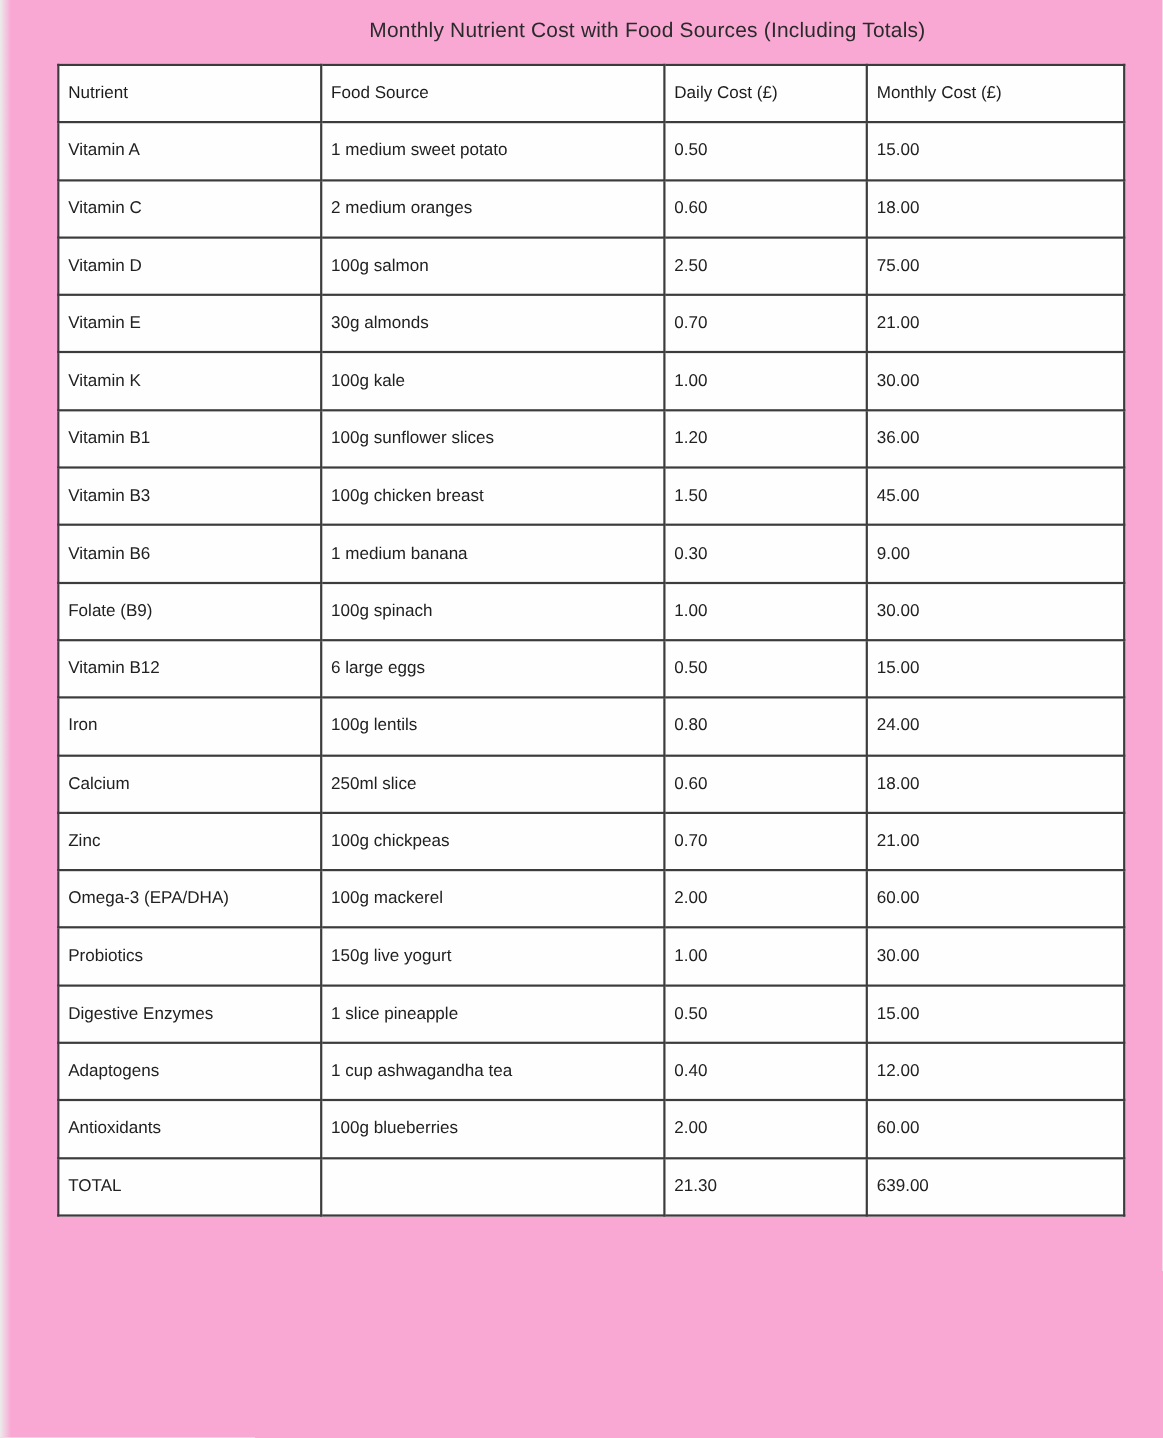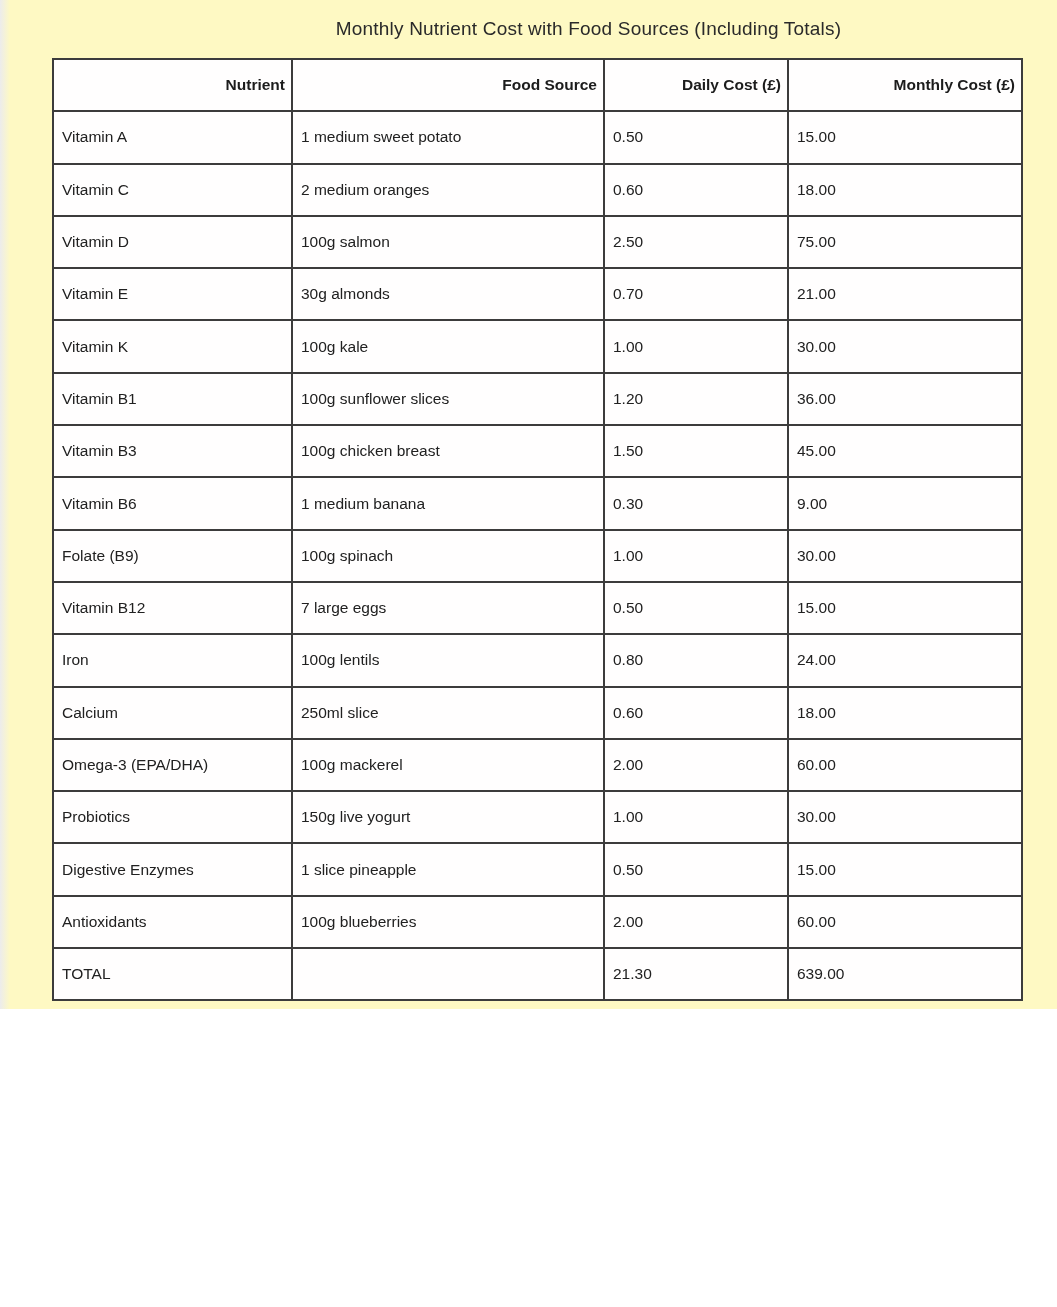--- a/index.html
+++ b/index.html
@@ -4,22 +4,22 @@
 <style>
   html, body {
     margin: 0;
     padding: 0;
     background: #ffffff;
     font-family: "Liberation Sans", "DejaVu Sans", sans-serif;
   }
   .page {
     position: relative;
     width: 1057px;
-    height: 1009px;
-    background: #fef9c3;
+    height: 1307px;
+    background: #f9a8d4;
     overflow: hidden;
   }
   .page-edge {
     position: absolute;
     left: 0; top: 0;
     width: 10px; height: 100%;
     background: linear-gradient(to right, #ececec, rgba(255,255,255,0));
   }
   .doc-title {
     position: relative;
@@ -51,23 +51,22 @@
     height: 50.3px;
     padding: 0 6px 0 8px;
     font-size: 15.5px;
     color: #212121;
     text-align: left;
     vertical-align: middle;
     white-space: nowrap;
     overflow: hidden;
   }
   table.nutrient-table th {
-    font-weight: 700;
+    font-weight: 400;
     color: #1c1c1c;
-    text-align: right;
   }
 </style>
 </head>
 <body>
 
 <div class="page">
   <div class="page-edge"></div>
 
   <div class="doc-title">Monthly Nutrient Cost with Food Sources (Including Totals)</div>
 
@@ -136,55 +135,67 @@
           <td>9.00</td>
         </tr>
         <tr>
           <td>Folate (B9)</td>
           <td>100g spinach</td>
           <td>1.00</td>
           <td>30.00</td>
         </tr>
         <tr>
           <td>Vitamin B12</td>
-          <td>7 large eggs</td>
+          <td>6 large eggs</td>
           <td>0.50</td>
           <td>15.00</td>
         </tr>
         <tr>
           <td>Iron</td>
           <td>100g lentils</td>
           <td>0.80</td>
           <td>24.00</td>
         </tr>
         <tr>
           <td>Calcium</td>
           <td>250ml slice</td>
           <td>0.60</td>
           <td>18.00</td>
         </tr>
         <tr>
+          <td>Zinc</td>
+          <td>100g chickpeas</td>
+          <td>0.70</td>
+          <td>21.00</td>
+        </tr>
+        <tr>
           <td>Omega-3 (EPA/DHA)</td>
           <td>100g mackerel</td>
           <td>2.00</td>
           <td>60.00</td>
         </tr>
         <tr>
           <td>Probiotics</td>
           <td>150g live yogurt</td>
           <td>1.00</td>
           <td>30.00</td>
         </tr>
         <tr>
           <td>Digestive Enzymes</td>
           <td>1 slice pineapple</td>
           <td>0.50</td>
           <td>15.00</td>
         </tr>
         <tr>
+          <td>Adaptogens</td>
+          <td>1 cup ashwagandha tea</td>
+          <td>0.40</td>
+          <td>12.00</td>
+        </tr>
+        <tr>
           <td>Antioxidants</td>
           <td>100g blueberries</td>
           <td>2.00</td>
           <td>60.00</td>
         </tr>
         <tr>
           <td>TOTAL</td>
           <td></td>
           <td>21.30</td>
           <td>639.00</td>

